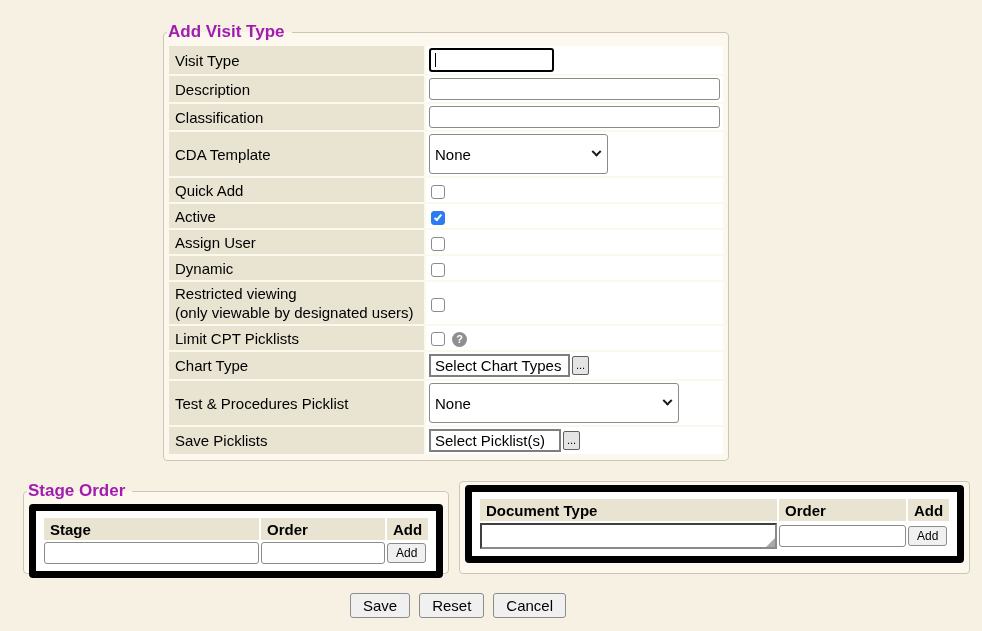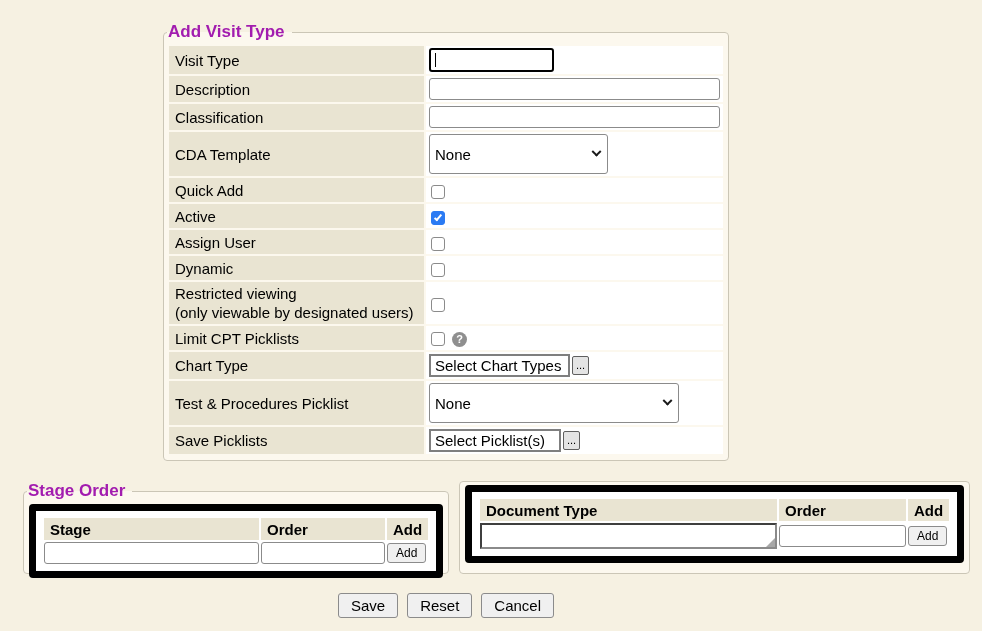--- a/index.html
+++ b/index.html
@@ -183,21 +183,21 @@
     font-size:12px;
     padding:2px 8px;
     background:#f0f0f0;
     border:1px solid #8b8b8b;
     border-radius:3px;
     cursor:pointer;
   }
   
   #actions {
     position:absolute;
-    left:163px; top:593px; width:566px;
+    left:175px; top:593px; width:566px;
     display:flex; justify-content:center; gap:9px;
   }
   button.act {
     font-family:"Liberation Sans", sans-serif;
     font-size:15px;
     padding:3px 12px;
     background:#f0f0f0;
     border:1px solid #8b8b8b;
     border-radius:3px;
     color:#000;

